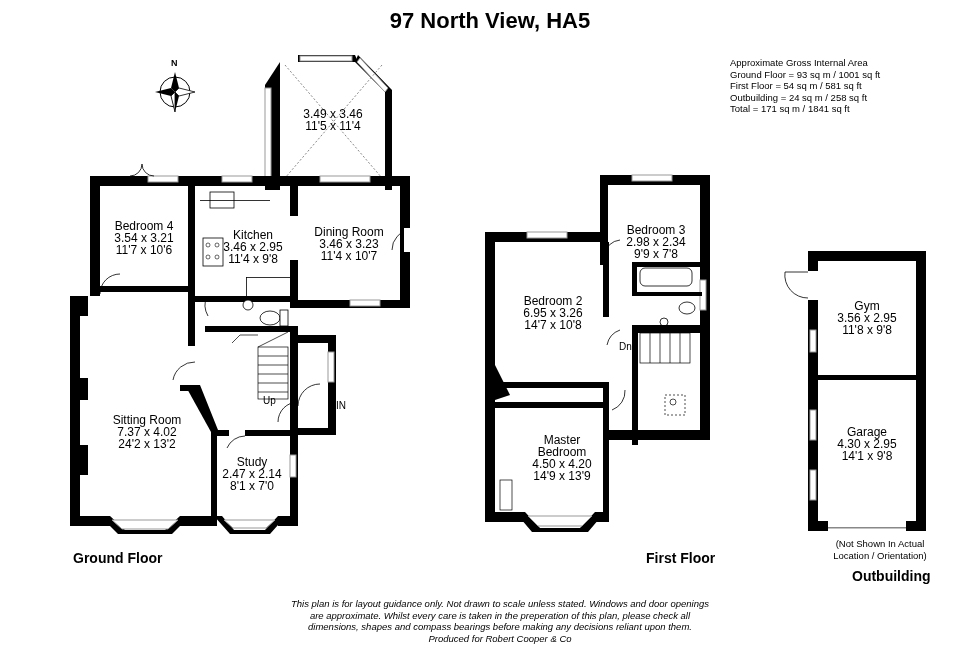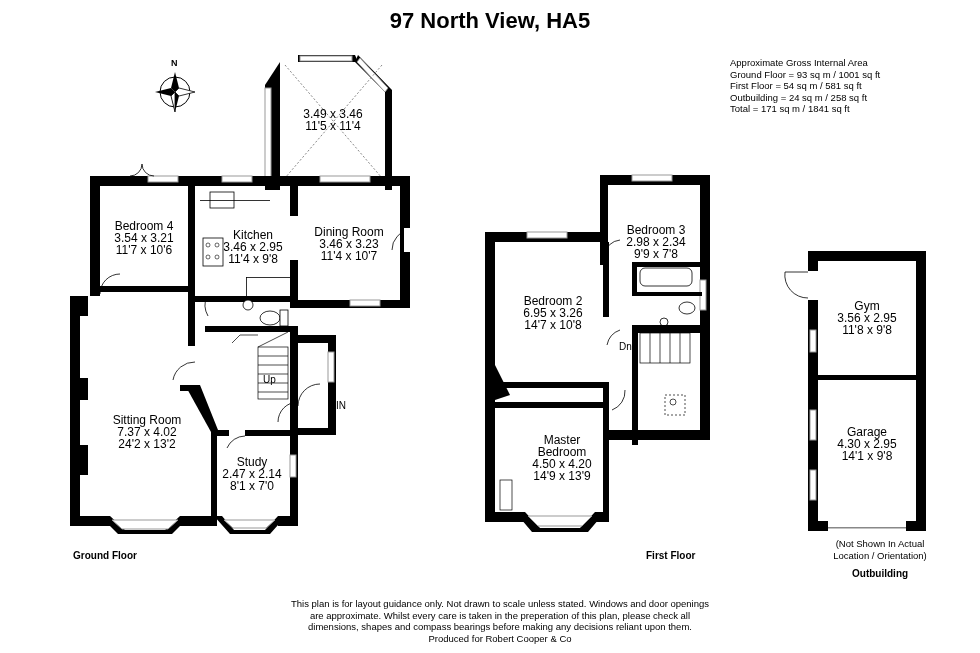--- a/index.html
+++ b/index.html
@@ -1,21 +1,21 @@
 <!DOCTYPE html>
 <html><head>
 <meta charset="utf-8">
 <style>
   html, body { margin: 0; padding: 0; background: #ffffff; }
   body { width: 980px; height: 653px; position: relative; overflow: hidden; font-family: "Liberation Sans", sans-serif; color: #000; }
   .title { position: absolute; left: 0; width: 980px; top: 8px; text-align: center; font-weight: bold; font-size: 22px; }
   .area-box { position: absolute; left: 730px; top: 57px; width: 250px; font-size: 9.5px; line-height: 11.5px; }
-  .floor-label { position: absolute; font-weight: bold; font-size: 10px; }
+  .floor-label { position: absolute; font-weight: bold; font-size: 14px; }
   .note { position: absolute; font-size: 9.5px; line-height: 11.5px; text-align: center; }
-  .disclaimer { position: absolute; left: 260px; top: 598px; width: 480px; text-align: center; font-size: 9.5px; line-height: 11.5px; }
+  .disclaimer { position: absolute; left: 260px; top: 598px; width: 480px; text-align: center; font-size: 9.5px; line-height: 11.5px; font-style: italic; }
   svg.plan { position: absolute; left: 0; top: 0; }
   .room { position: absolute; text-align: center; font-size: 12px; line-height: 12px; white-space: nowrap; transform: translateX(-50%); }
   .small { position: absolute; font-size: 10px; }
 </style>
 </head>
 <body>
 
 <div class="title">97 North View, HA5</div>
 
 <div class="area-box">
@@ -217,21 +217,21 @@
 <div class="room" style="left:147px; top:414px;">
   <div>Sitting Room</div>
   <div>7.37 x 4.02</div>
   <div>24'2 x 13'2</div>
 </div>
 <div class="room" style="left:252px; top:456px;">
   <div>Study</div>
   <div>2.47 x 2.14</div>
   <div>8'1 x 7'0</div>
 </div>
-<div class="small" style="left:263px; top:374px;">Up</div>
+<div class="small" style="left:263px; top:395px;">Up</div>
 <div class="small" style="left:326px; top:400px;"><span>←</span><span>IN</span></div>
 
 <div class="room" style="left:656px; top:210px;margin-top:14px;">
   <div>Bedroom 3</div>
   <div>2.98 x 2.34</div>
   <div>9'9 x 7'8</div>
 </div>
 <div class="room" style="left:553px; top:295px;">
   <div>Bedroom 2</div>
   <div>6.95 x 3.26</div>

